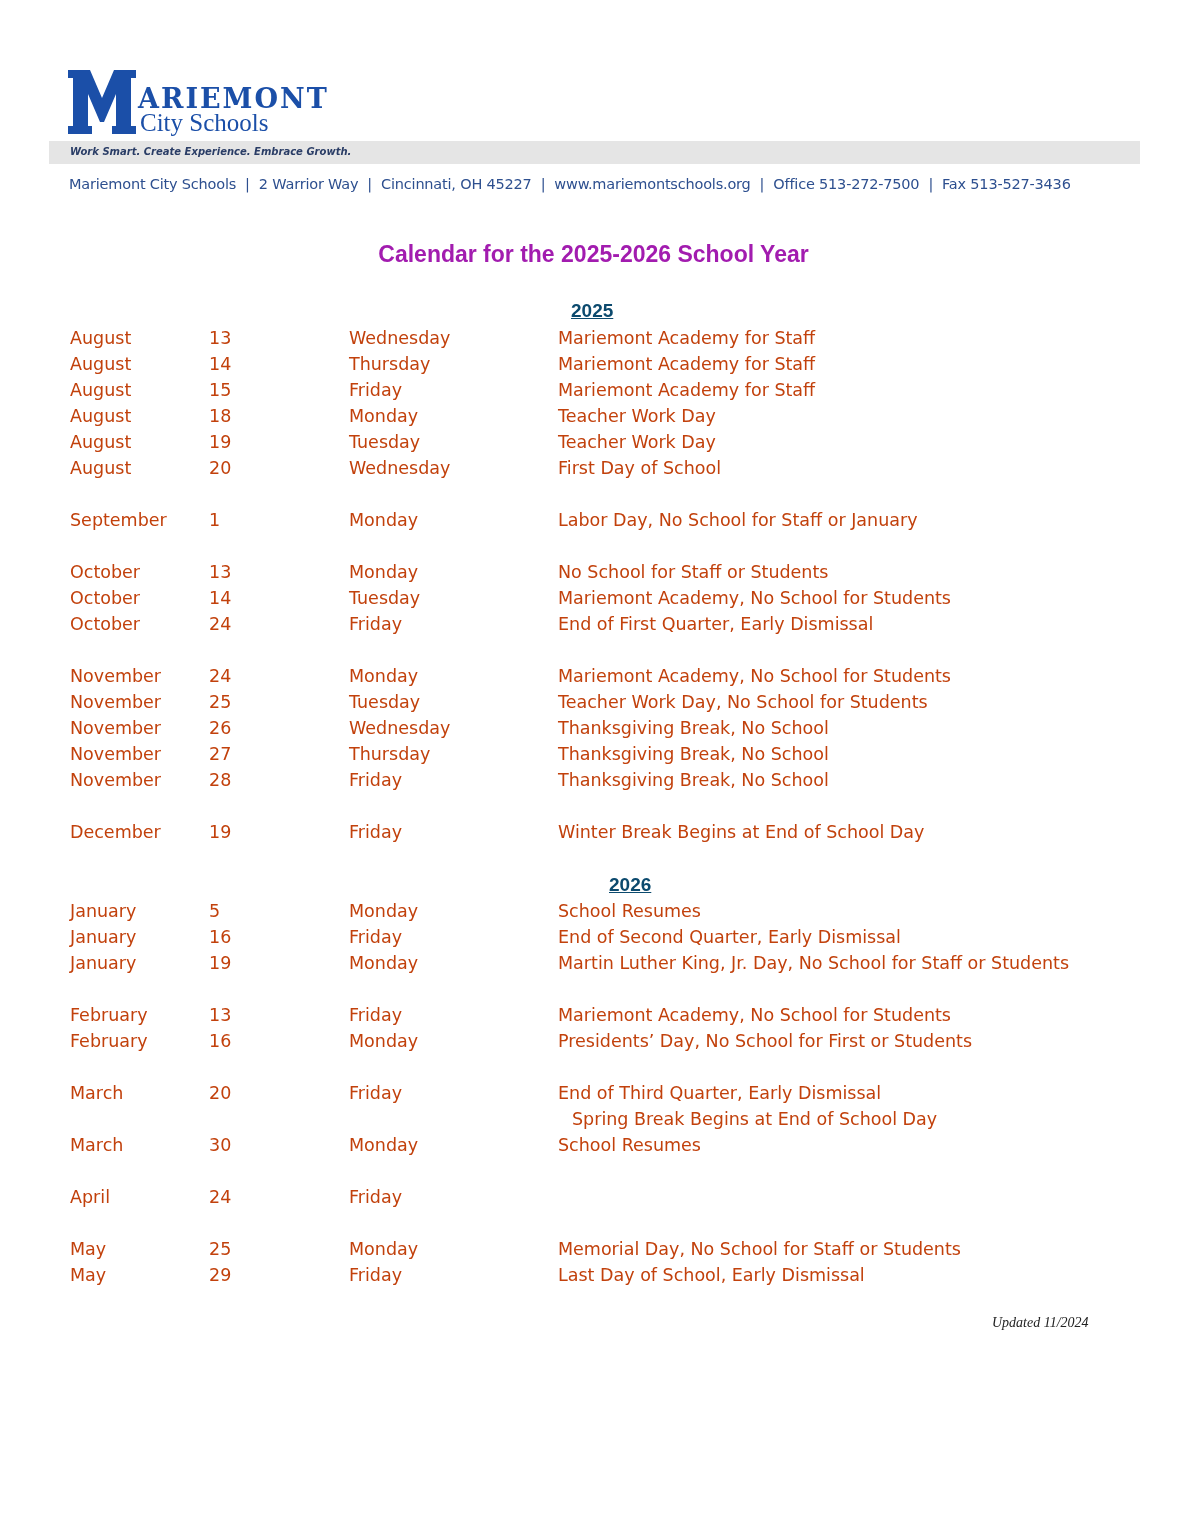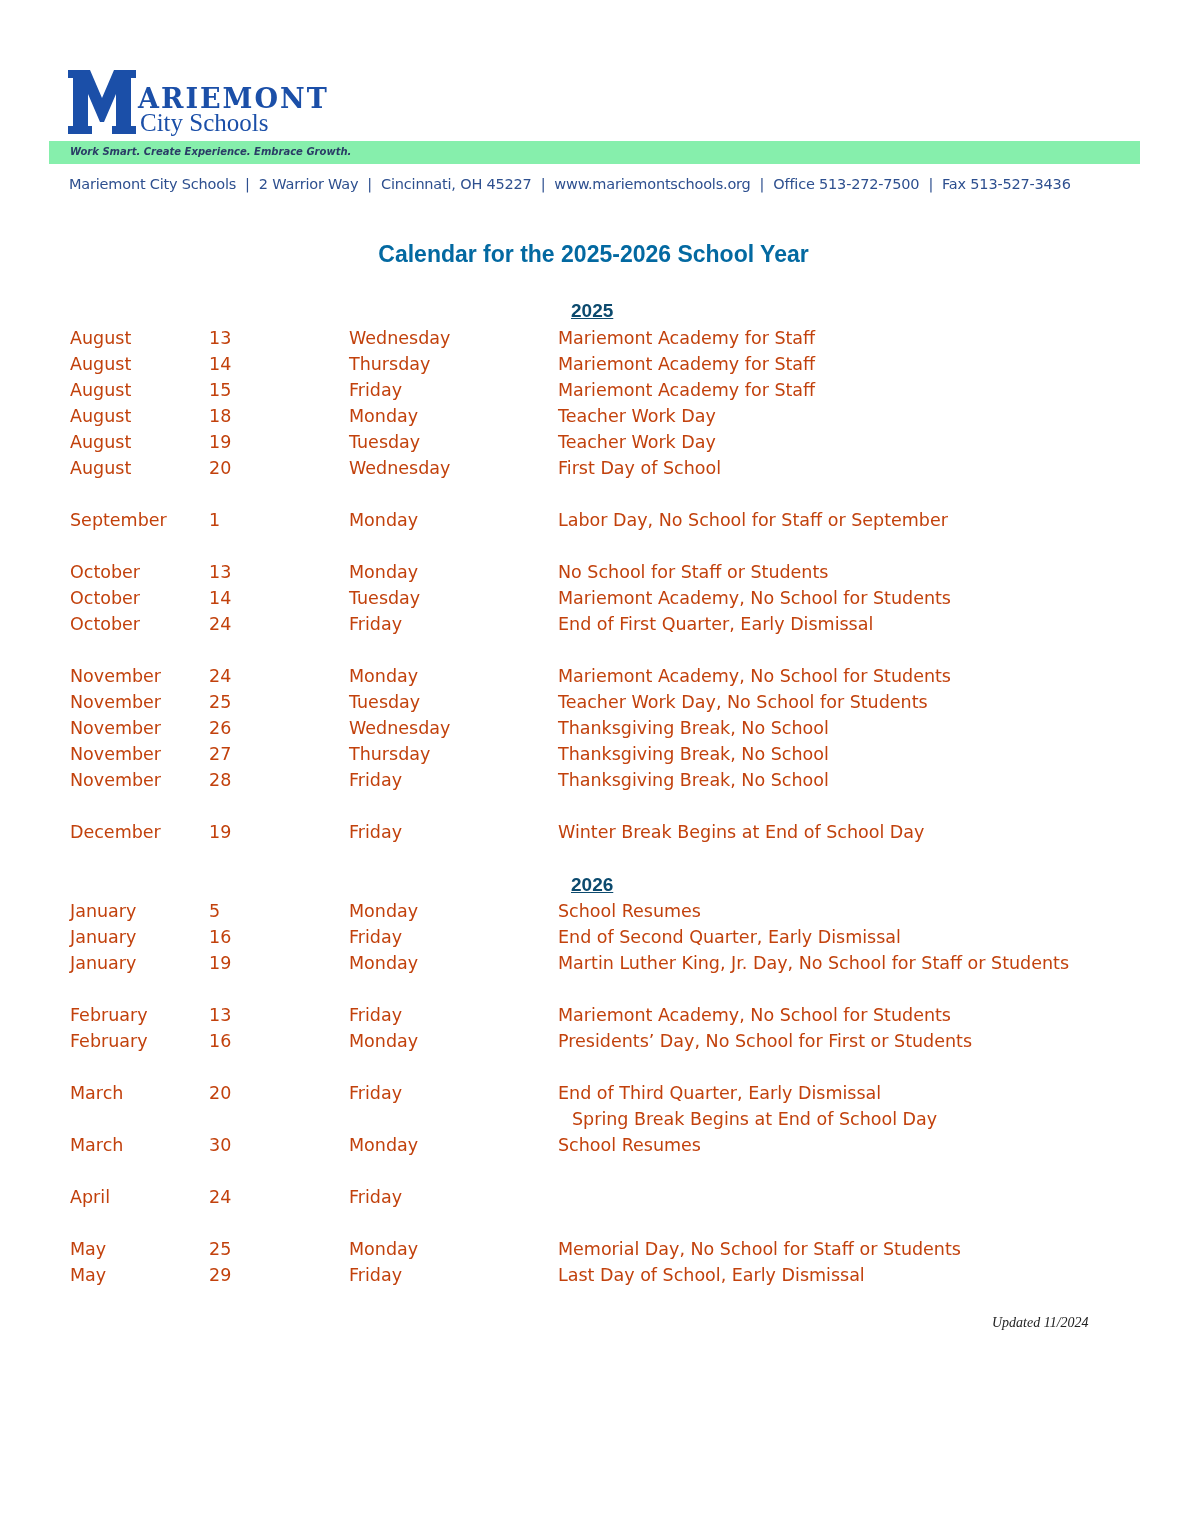--- a/index.html
+++ b/index.html
@@ -4,28 +4,28 @@
 <style>
   html, body { margin: 0; padding: 0; background: #ffffff; }
   body { width: 1187px; height: 1536px; position: relative; overflow: hidden; font-family: "DejaVu Sans", sans-serif; color: #111; }
 
   
   .logo { position: absolute; left: 68px; top: 70px; height: 66px; }
   .logo-m { position: absolute; left: 0; top: 0; width: 68px; height: 64px; }
   .logo-word { position: absolute; left: 70px; top: 15px; font-family: "DejaVu Serif", serif; font-weight: bold; font-size: 27px; letter-spacing: 2px; color: #1b4fa8; line-height: 1; white-space: nowrap; text-align: right; }
   .logo-sub { position: absolute; left: 72px; top: 40px; font-family: "Liberation Serif", serif; font-size: 25px; color: #1b4fa8; line-height: 1; white-space: nowrap; }
 
-  .tagline-band { position: absolute; left: 49px; top: 141px; width: 1091px; height: 23px; background: #86efac; }
+  .tagline-band { position: absolute; left: 49px; top: 141px; width: 1091px; height: 23px; background: #e5e5e5; }
   .tagline { position: absolute; left: 21px; top: 5px; font-family: "DejaVu Sans", sans-serif; font-style: italic; font-weight: bold; font-size: 10px; color: #2a3d66; white-space: nowrap; }
 
   .contact { position: absolute; left: 69px; top: 176px; font-family: "DejaVu Sans", sans-serif; font-size: 14.5px; color: #2d4f8f; white-space: nowrap; letter-spacing: -0.2px; }
   .contact .sep { margin: 0 9px; }
 
   
-  .doc-title { position: absolute; left: 0; width: 1187px; top: 241px; text-align: center; font-family: "Liberation Sans", sans-serif; font-weight: bold; font-size: 23px; color: #0369a1; }
+  .doc-title { position: absolute; left: 0; width: 1187px; top: 241px; text-align: center; font-family: "Liberation Sans", sans-serif; font-weight: bold; font-size: 23px; color: #a21caf; }
 
   
   .cal { position: absolute; left: 0; top: 0; width: 1187px; }
   .row { position: absolute; left: 0; width: 1187px; height: 26px; font-family: "DejaVu Sans", sans-serif; font-size: 17.5px; color: #c2410c; line-height: 26px; white-space: nowrap; }
   .row span { position: absolute; top: 0; }
   .c-month { left: 70px; }
   .c-day { left: 209px; }
   .c-weekday { left: 349px; }
   .c-event { left: 558px; }
   .year-head { position: absolute; left: 571px; font-family: "Liberation Sans", sans-serif; font-weight: bold; font-size: 19px; text-decoration: underline; line-height: 26px; color: #0c4a6e; }
@@ -48,21 +48,21 @@
 </div>
 
 <div class="contact">
   <span>Mariemont City Schools</span><span class="sep">|</span><span>2 Warrior Way</span><span class="sep">|</span><span>Cincinnati, OH 45227</span><span class="sep">|</span><span>www.mariemontschools.org</span><span class="sep">|</span><span>Office 513-272-7500</span><span class="sep">|</span><span>Fax 513-527-3436</span>
 </div>
 
 <div class="doc-title">Calendar for the 2025-2026 School Year</div>
 
 <div class="cal" id="cal">
   <div class="year-head" style="top:298px;">2025</div>
-  <div class="year-head" style="top:872px;">2026</div>
+  <div class="year-head" style="top:872px;margin-left:38px;">2026</div>
 <div class="row" style="top: 325px;">
       <span class="c-month">August</span>
       <span class="c-day">13</span>
       <span class="c-weekday">Wednesday</span>
       <span class="c-event">Mariemont Academy for Staff</span>
     </div>
     <div class="row" style="top: 351px;">
       <span class="c-month">August</span>
       <span class="c-day">14</span>
       <span class="c-weekday">Thursday</span>
@@ -89,21 +89,21 @@
     <div class="row" style="top: 455px;">
       <span class="c-month">August</span>
       <span class="c-day">20</span>
       <span class="c-weekday">Wednesday</span>
       <span class="c-event">First Day of School</span>
     </div>
     <div class="row" style="top: 507px;">
       <span class="c-month">September</span>
       <span class="c-day">1</span>
       <span class="c-weekday">Monday</span>
-      <span class="c-event">Labor Day, No School for Staff or September</span>
+      <span class="c-event">Labor Day, No School for Staff or January</span>
     </div>
     <div class="row" style="top: 559px;">
       <span class="c-month">October</span>
       <span class="c-day">13</span>
       <span class="c-weekday">Monday</span>
       <span class="c-event">No School for Staff or Students</span>
     </div>
     <div class="row" style="top: 585px;">
       <span class="c-month">October</span>
       <span class="c-day">14</span>

